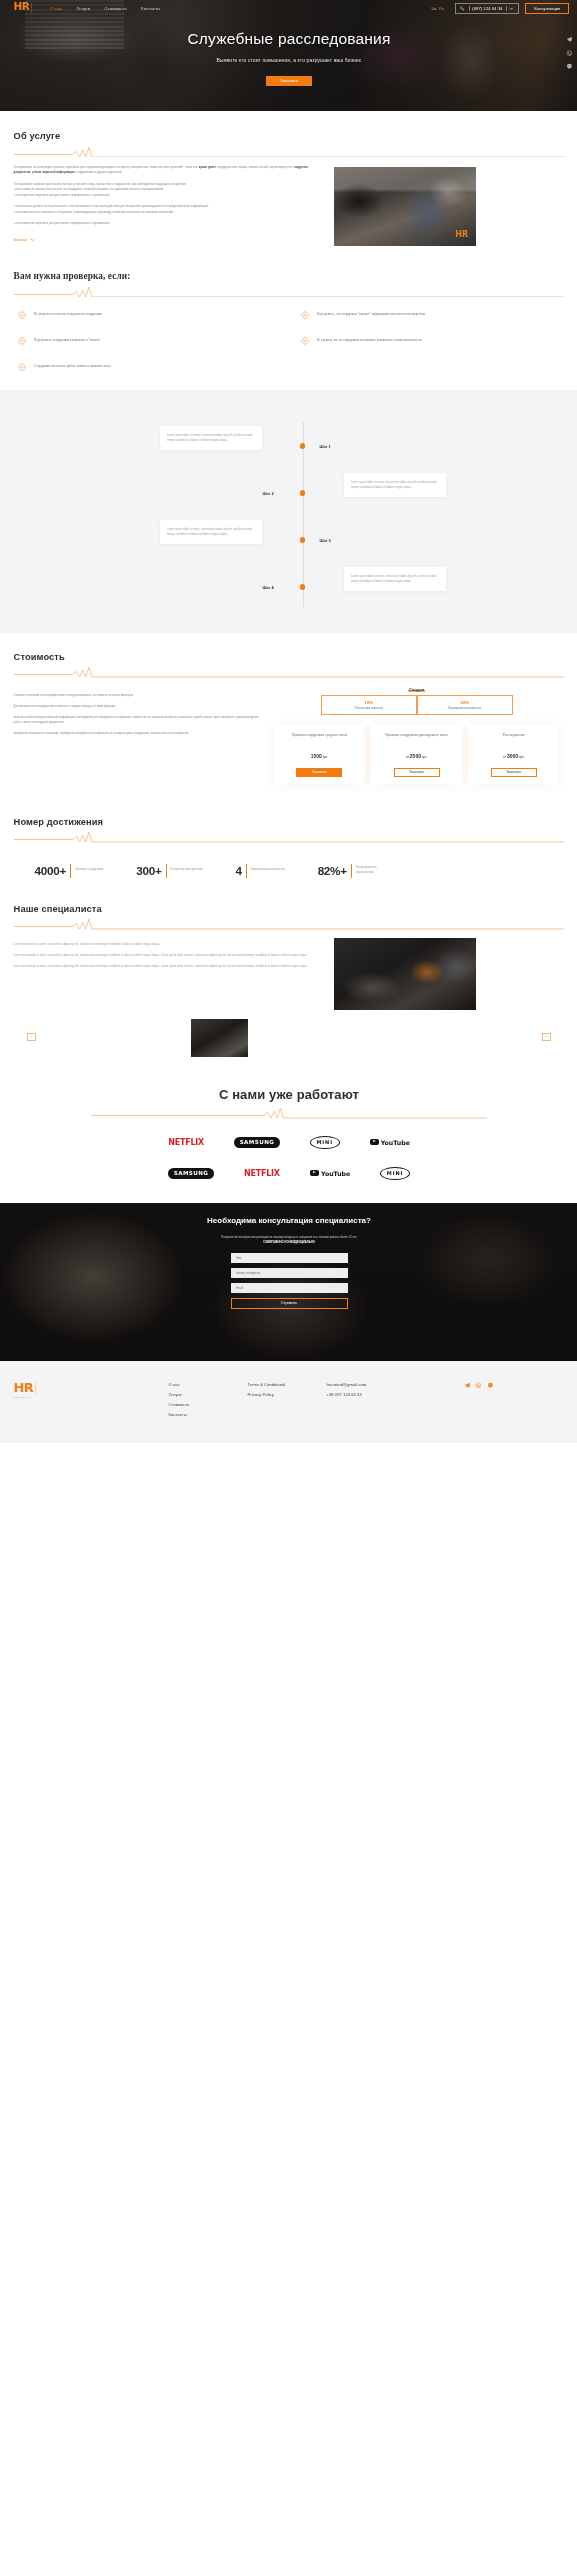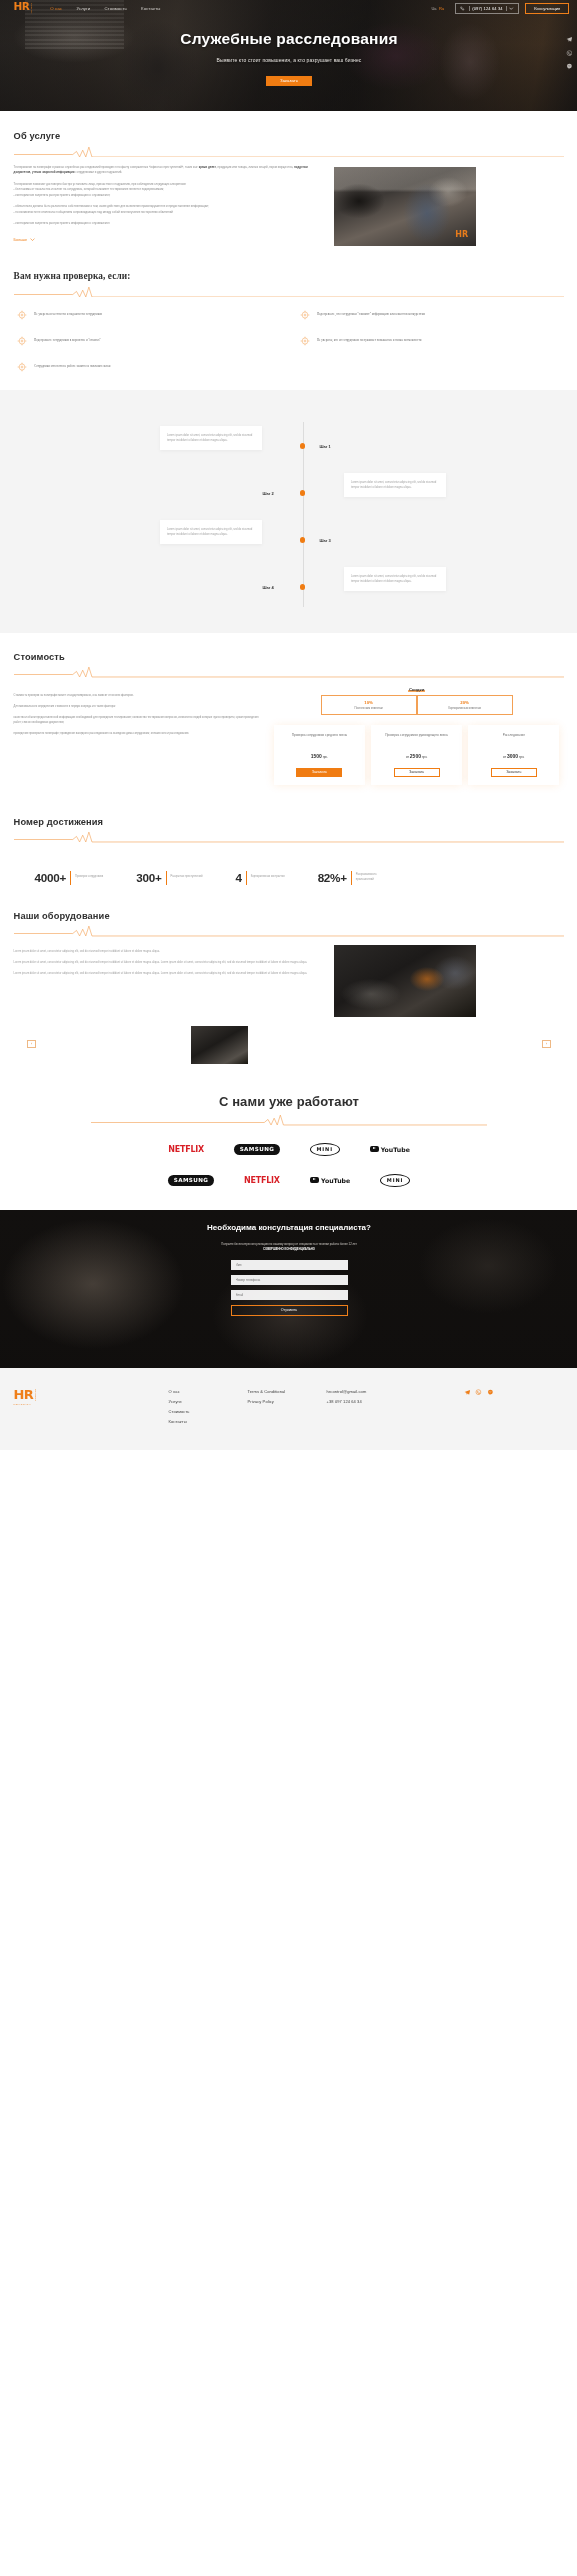--- a/index.html
+++ b/index.html
@@ -79,21 +79,21 @@
     border: 0.6px solid #ef7f1a; height: 10.5px; padding: 0 8px;
     display: flex; align-items: center; justify-content: center;
     font-size: 4.1px; color: #ffffff; cursor: pointer;
   }
   .ico-phone { width: 5px; height: 5px; display: block; }
 
   .hero-inner {
     position: relative; z-index: 5; text-align: center; padding-top: 30px;
   }
   .hero-title {
-    font-size: 15.5px; font-weight: 700; color: #ffffff; letter-spacing: 0.2px;
+    font-size: 15.5px; font-weight: 400; color: #ffffff; letter-spacing: 0.2px;
     text-shadow: 0 0.6px 2.5px rgba(0,0,0,.55);
   }
   .hero-sub {
     margin-top: 9.3px; font-size: 5px; color: #e9e6e2; letter-spacing: 0.1px;
     text-shadow: 0 0.6px 1.9px rgba(0,0,0,.6);
   }
   .hero-cta {
     margin: 12.4px auto 0; width: 46px; height: 10.5px; background: #f07c12;
     color: #fff; font-size: 4.3px; display: flex; align-items: center; justify-content: center;
     cursor: pointer;
@@ -205,21 +205,21 @@
   .plan .pr b { font-size: 5px; }
   .plan .btn {
     margin: 8.7px auto 0; width: 46px; height: 9.3px; font-size: 3.7px;
     display: flex; align-items: center; justify-content: center; cursor: pointer;
   }
   .plan .btn.solid { background: #f07c12; color: #fff; }
   .plan .btn.ghost { border: 0.6px solid #f07c12; color: #3b3b3b; }
 
   
   .ach { padding-top: 16px; padding-bottom: 15px; }
-  .ach-row { display: flex; margin-top: 28px; padding-left: 21px; gap: 33px; }
+  .ach-row { display: flex; margin-top: 21px; padding-left: 21px; gap: 33px; }
   .ach-item { display: flex; align-items: center; gap: 4.3px; }
   .ach-num { font-size: 11.7px; font-weight: 700; color: #2b2b2b; letter-spacing: -0.3px; }
   .ach-bar { width: 0.6px; height: 13.6px; background: #f07c12; }
   .ach-lb { font-size: 2.7px; line-height: 4.6px; color: #9b9b9b; max-width: 37px; }
 
   
   .equip { padding-top: 11px; padding-bottom: 12.4px; }
   .equip-grid { display: flex; gap: 11px; margin-top: 8.7px; }
   .equip-text { width: 309px; padding-top: 3.7px; }
   .equip-text p { font-size: 2.7px; line-height: 5.3px; color: #a0a0a0; margin-bottom: 5.6px; }
@@ -549,21 +549,21 @@
     </div>
     <div class="ach-item">
       <span class="ach-num">82%+</span>
       <span class="ach-bar"></span>
       <span class="ach-lb">Раскрываемость происшествий</span>
     </div>
   </div>
 </section>
 
 <section class="section equip">
-  <h2 class="h2">Наши оборудование</h2>
+  <h2 class="h2">Наше специалиста</h2>
   <svg class="pulse" viewBox="0 0 890 22" preserveAspectRatio="none">
     <path fill="none" stroke="#f3a054" stroke-width="1" d="M0 17 H95 l6 -5 l5 9 l5 -11 l5 11 l5 -16 l5 16 H890"></path>
   </svg>
   <div class="equip-grid">
     <div class="equip-text">
       <p>Lorem ipsum dolor sit amet, consectetur adipiscing elit, sed do eiusmod tempor incididunt ut labore et dolore magna aliqua.</p>
       <p>Lorem ipsum dolor sit amet, consectetur adipiscing elit, sed do eiusmod tempor incididunt ut labore et dolore magna aliqua. Lorem ipsum dolor sit amet, consectetur adipiscing elit, sed do eiusmod tempor incididunt ut labore et dolore magna aliqua.</p>
       <p>Lorem ipsum dolor sit amet, consectetur adipiscing elit, sed do eiusmod tempor incididunt ut labore et dolore magna aliqua. Lorem ipsum dolor sit amet, consectetur adipiscing elit, sed do eiusmod tempor incididunt ut labore et dolore magna aliqua.</p>
     </div>
     <div class="equip-photo"></div>

